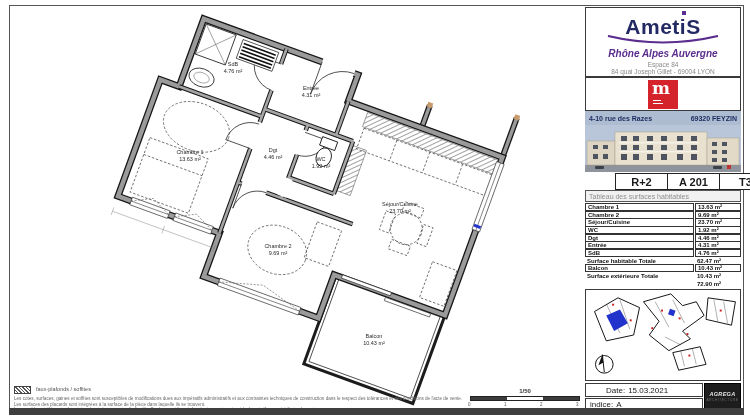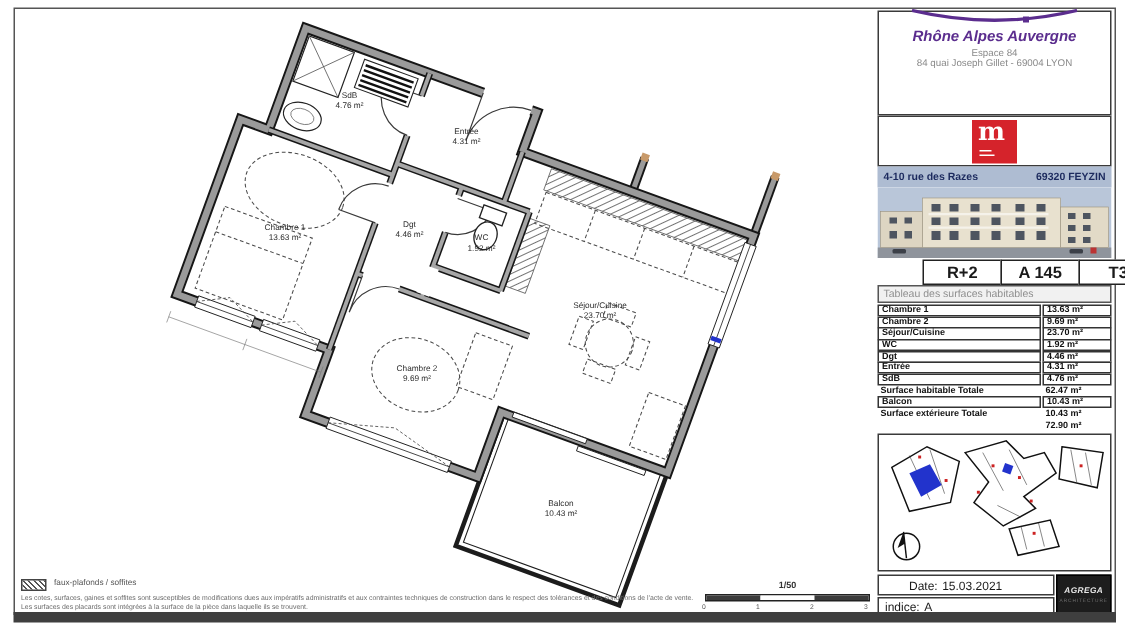--- a/index.html
+++ b/index.html
@@ -218,20 +218,21 @@
       <div class="seg" style="background:#fff"></div>
       <div class="seg" style="background:#3c3c3c"></div>
   </div>
   <div class="abs scale-tick" style="left:468px">0</div>
   <div class="abs scale-tick" style="left:504px">1</div>
   <div class="abs scale-tick" style="left:540px">2</div>
   <div class="abs scale-tick" style="left:576px">3</div>
 
   <div class="abs border-box" id="brand-box">
     <div id="brand-sq"></div>
+    <div id="brand-name">AmetiS</div>
     <svg width="120" height="10" style="display:block;margin:-2px auto 0">
       <path d="M5,1 Q60,14 115,1" stroke="#5b2d8e" stroke-width="2.2" fill="none"></path>
     </svg>
     <div id="brand-region">Rhône Alpes Auvergne</div>
     <div id="brand-a1">Espace 84</div>
     <div id="brand-a2">84 quai Joseph Gillet - 69004 LYON</div>
   </div>
 
   <div class="abs border-box" id="logos-box">
     <div id="red-logo">
@@ -288,21 +289,21 @@
       </g>
     <g fill="#3c4048">
         <rect x="10" y="41" width="9" height="3" rx="1"></rect>
         <rect x="128" y="41" width="9" height="3" rx="1"></rect>
       </g>
     <rect x="142" y="40" width="4" height="4" fill="#b33"></rect>
   </svg>
 
   <div class="abs" id="unit-row">
     <div class="cell">R+2</div>
-    <div class="cell">A 145</div>
+    <div class="cell">A 201</div>
     <div class="cell">T3</div>
   </div>
 
   <div class="abs" id="table-title">Tableau des surfaces habitables</div>
 
   <div class="abs" id="surface-table">
     <div class="trow">
         <div class="lc">Chambre 1</div>
         <div class="vc">13.63 m²</div>
       </div>

